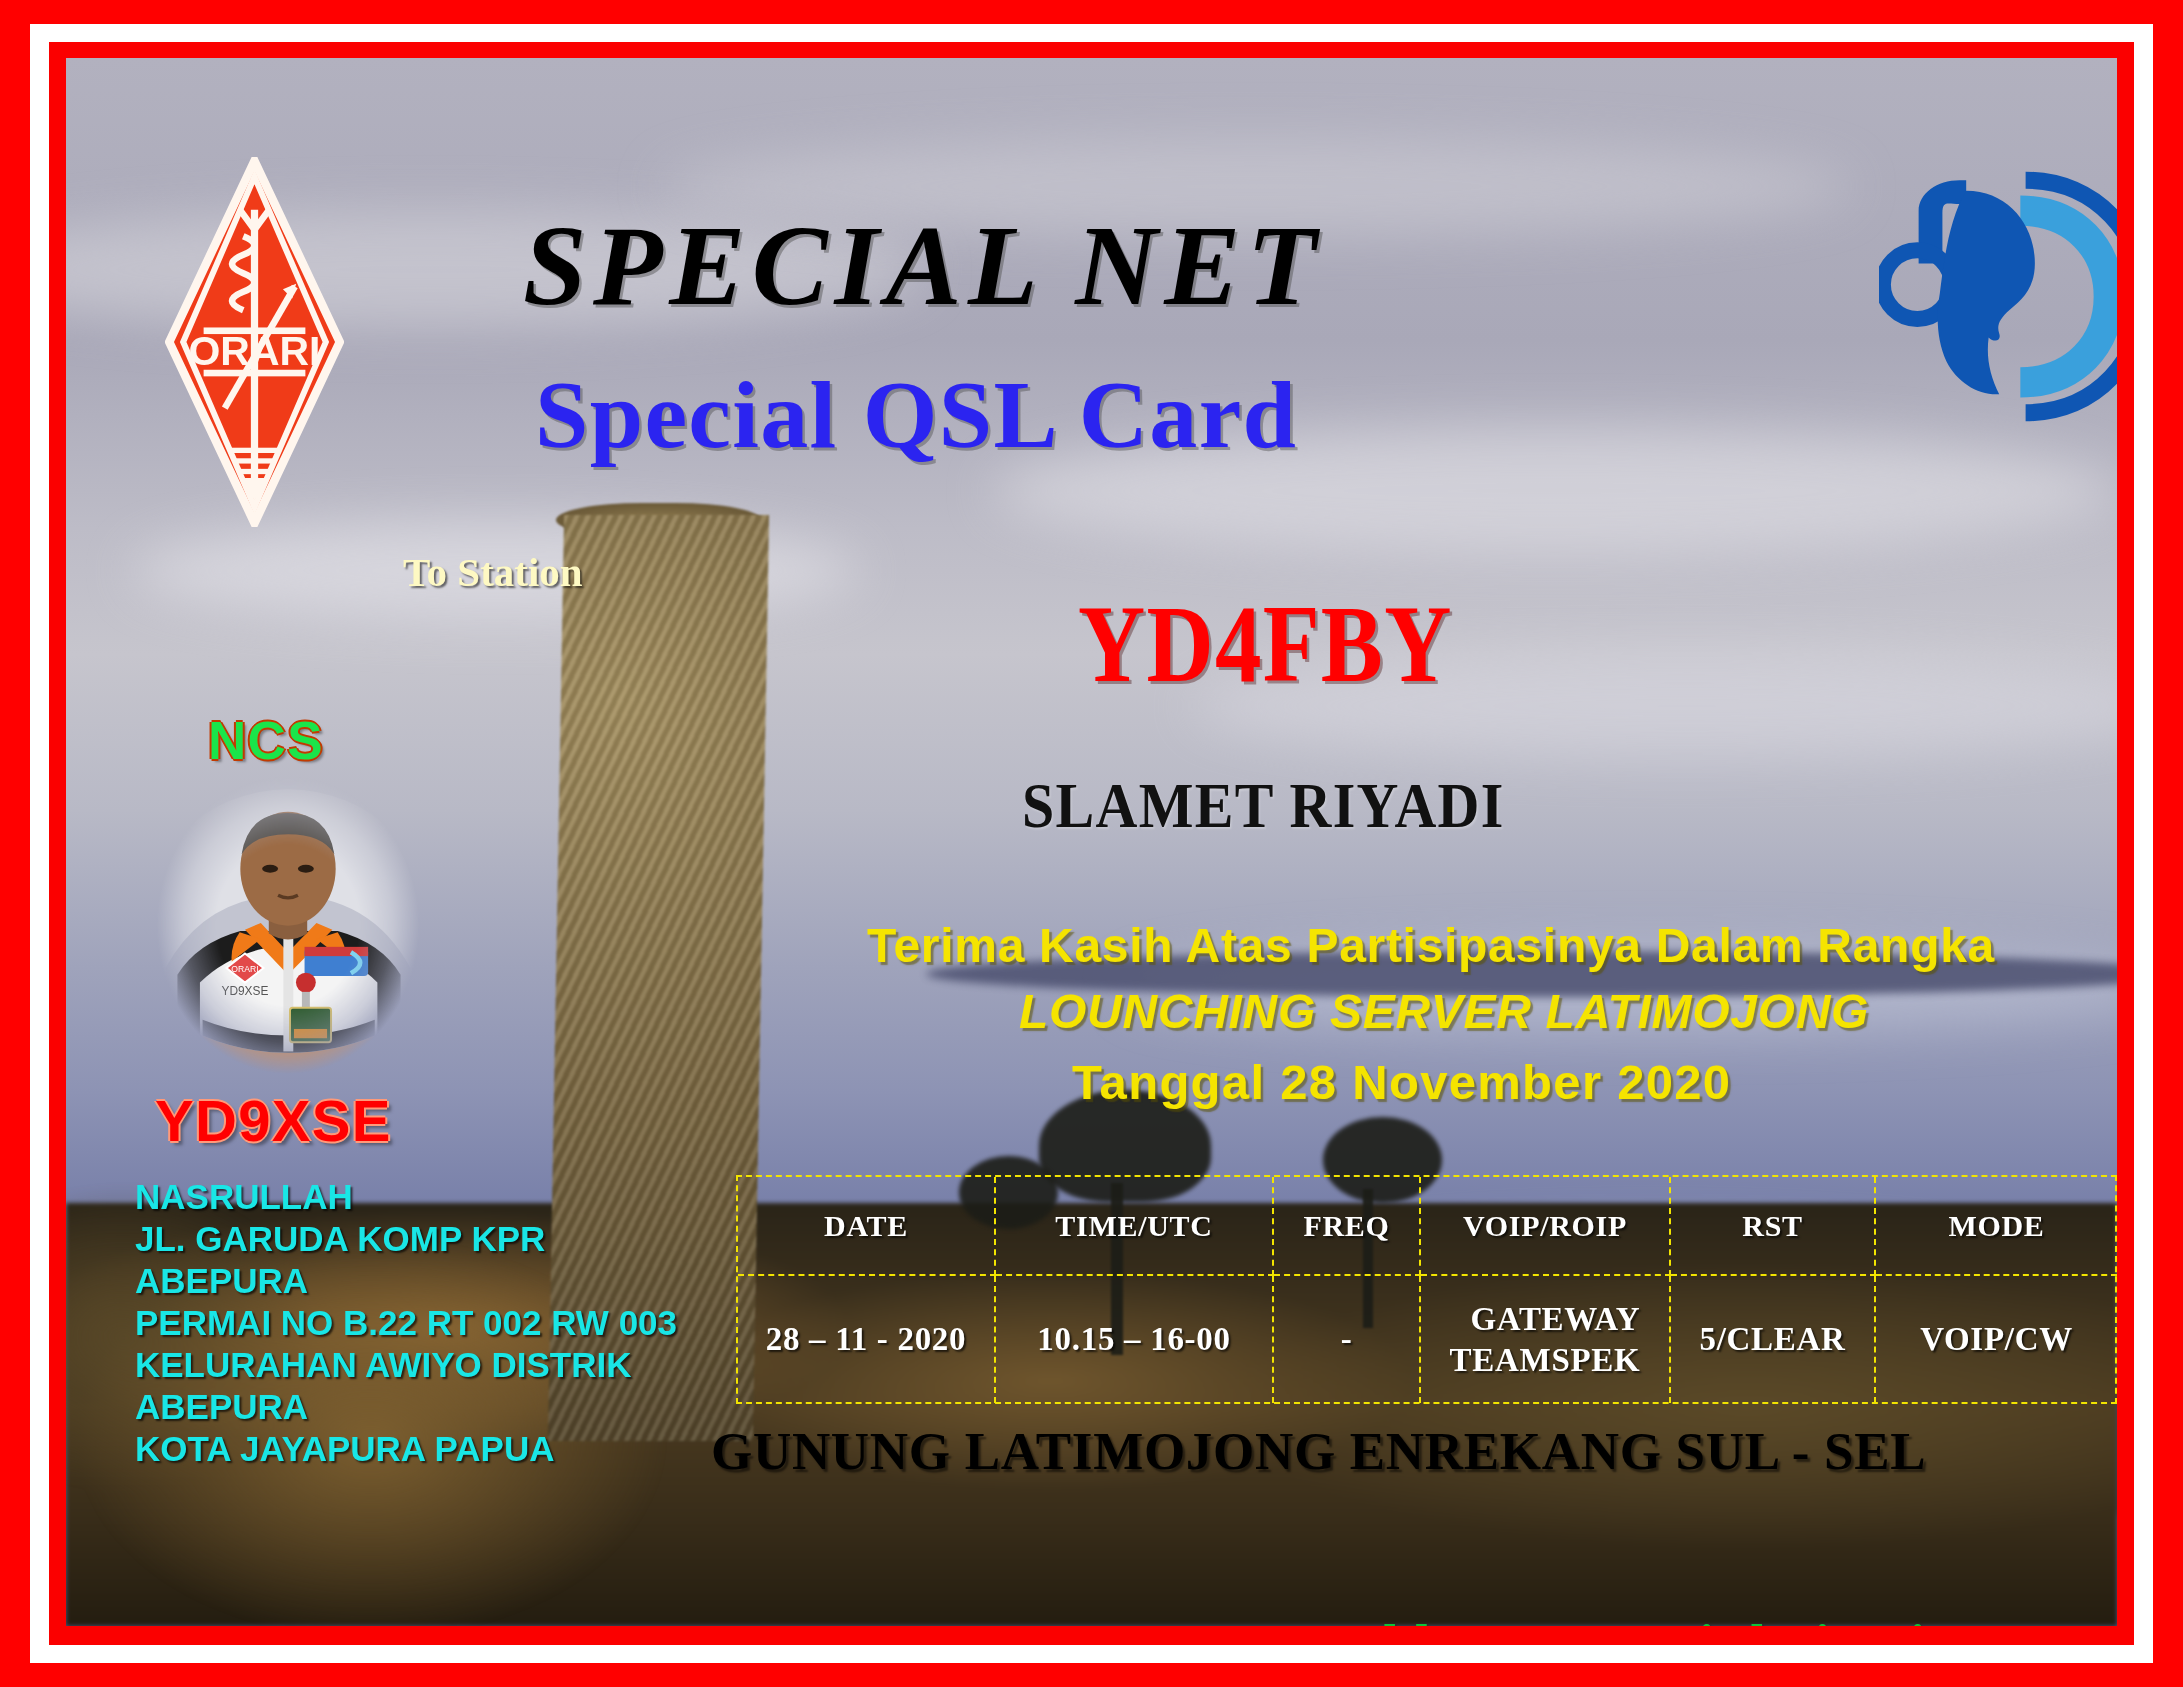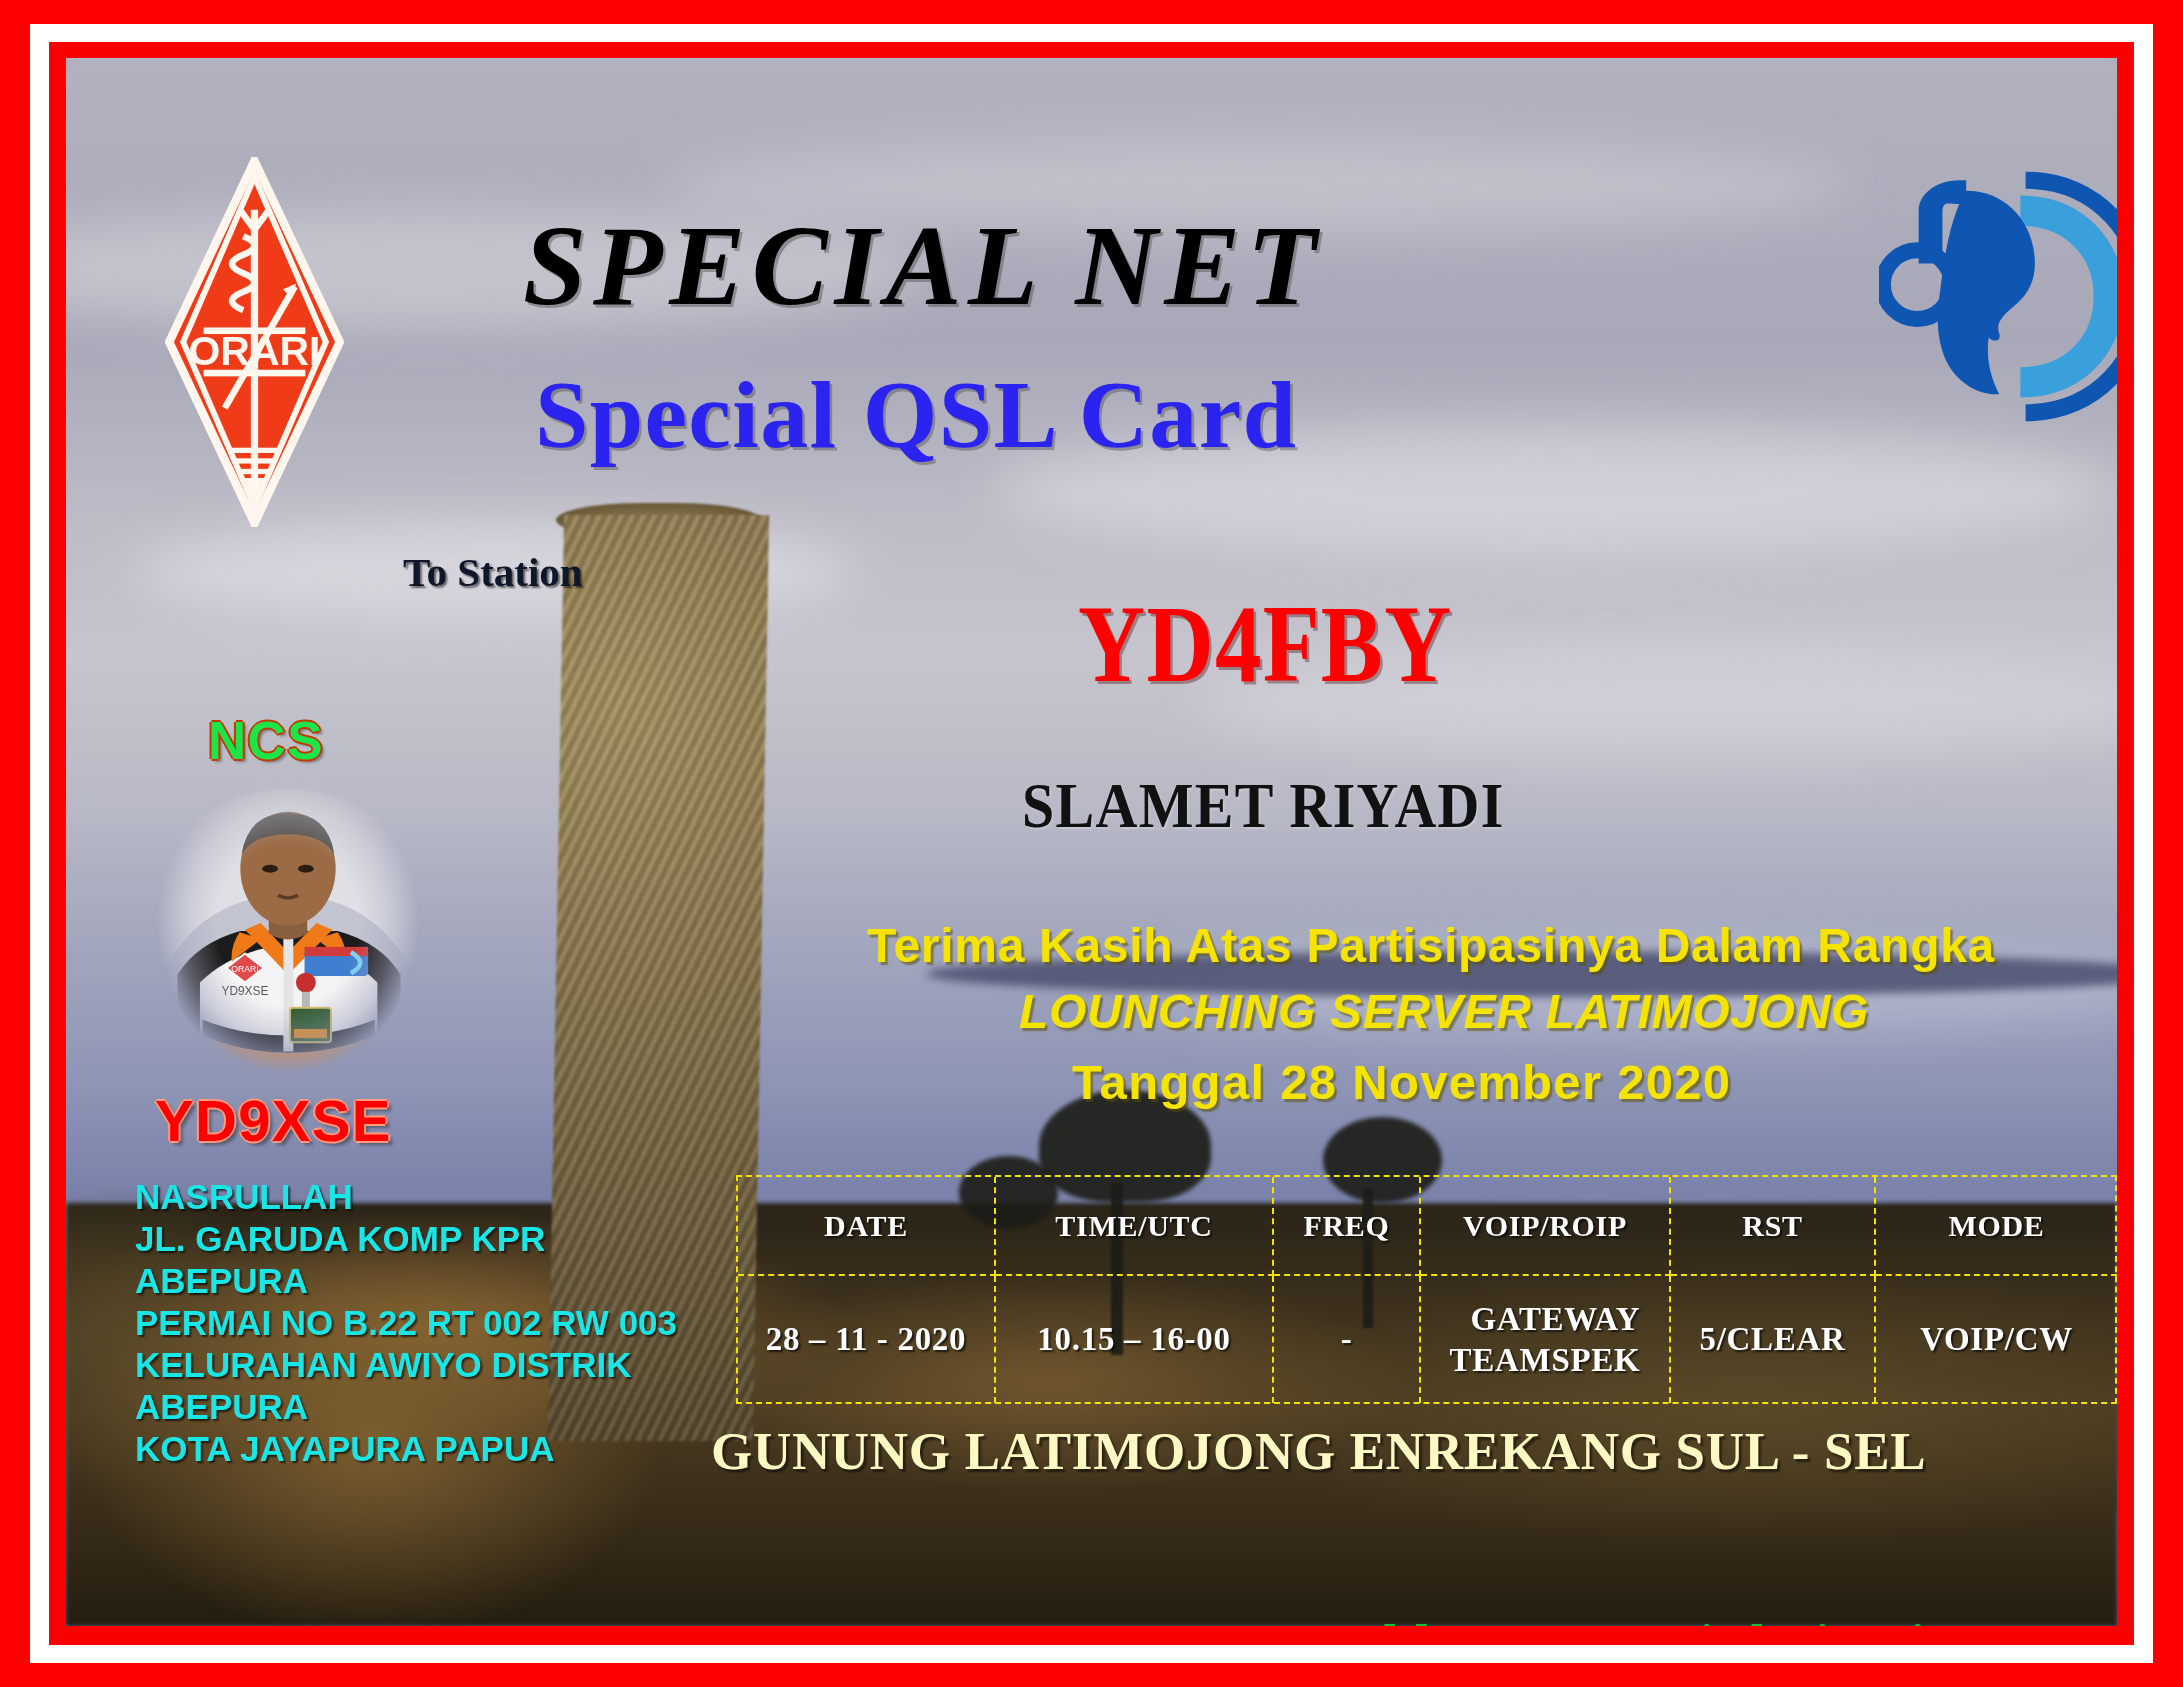--- a/index.html
+++ b/index.html
@@ -93,21 +93,21 @@
     left:469px;top:301px;
     font-family:"Liberation Serif",serif;
     font-weight:bold;font-size:96px;letter-spacing:1.3px;
     color:#2b24f0;
     text-shadow:2.6px 3.3px 0 rgba(70,70,70,.40);
   }
   #to-station{
     left:337px;top:490px;
     font-family:"Liberation Serif",serif;
     font-weight:bold;font-size:41px;
-    color:#0f172a;
+    color:#fef9c3;
     text-shadow:2px 2px 2px rgba(0,0,0,.55);
   }
   #callsign{
     left:1012px;top:523px;
     font-family:"Liberation Serif",serif;
     font-weight:bold;font-size:93px;letter-spacing:1.3px;
     color:#ff0000;
     transform:scaleY(1.18);transform-origin:left top;
     text-shadow:2.6px 2.6px 0 rgba(60,0,0,.35);
   }
@@ -190,21 +190,21 @@
     padding:0 4px;
   }
   #qso-table .cell:nth-child(6n){border-right:none;}
   #qso-table .hdr{font-size:30px;letter-spacing:0.7px;border-bottom:2px dashed #f2e400;}
   #qso-table .val{font-size:33px;letter-spacing:0.7px;line-height:41px;}
 
   #mountain-line{
     left:645px;top:1363px;
     font-family:"Liberation Serif",serif;
     font-weight:bold;font-size:53px;letter-spacing:0.7px;
-    color:#fef9c3;
+    color:#000000;
     text-shadow:2.6px 2.6px 2px rgba(0,0,0,.5);
   }
 
   #slogan{
     left:76px;top:1555px;
     font-family:"Liberation Serif",serif;
     font-weight:bold;font-size:56px;letter-spacing:0.7px;
     color:#e87b1d;
     text-shadow:2px 2px 2px rgba(0,0,0,.6);
   }

